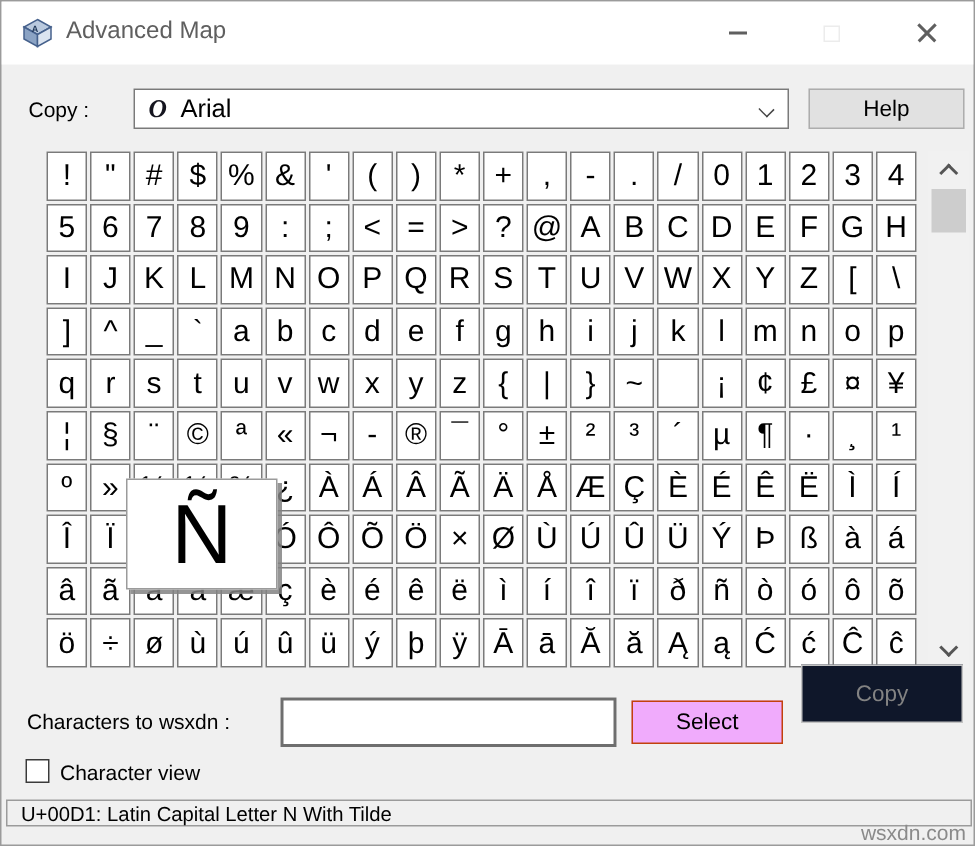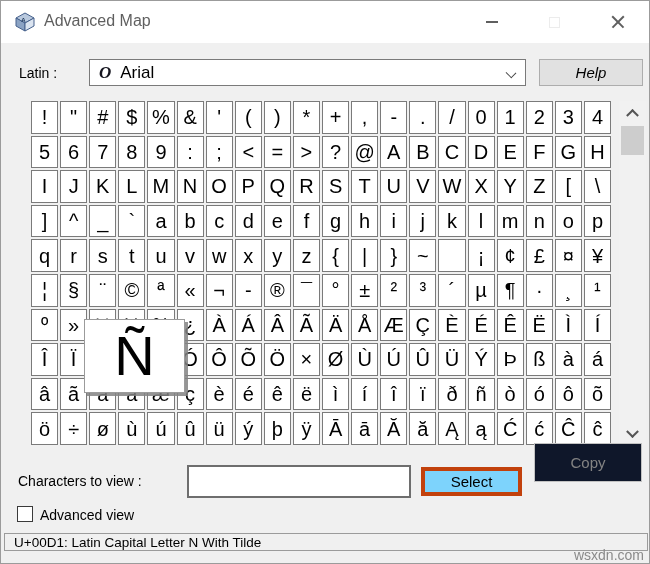--- a/index.html
+++ b/index.html
@@ -38,21 +38,21 @@
     background:#fff; border:1px solid #7a7a7a; display:flex; align-items:center;
   }
   .ot-icon { font-family:"Liberation Serif", serif; font-style:italic; font-weight:bold;
              font-size:17px; color:#15151f; margin-left:9px; }
   .font-name { font-size:17px; color:#000; margin-left:9px; }
   .combo-chevron { position:absolute; right:10px; top:9px; width:8px; height:8px;
     border-right:1.6px solid #444; border-bottom:1.6px solid #444; transform:rotate(45deg) scaleY(0.9); }
   .help-btn {
     position:absolute; left:538px; top:58px; width:104px; height:27px;
     background:#e1e1e1; border:1px solid #adadad; font-size:15px; color:#000;
-    display:flex; align-items:center; justify-content:center;font-style:italic;
+    display:flex; align-items:center; justify-content:center;
   }
 
   
   .char-grid {
     position:absolute; left:30px; top:100px; width:580px; height:344px;
     display:grid; grid-template-columns:repeat(20,1fr); grid-template-rows:repeat(10,1fr);
     gap:2px;
   }
   .cell {
     background:#fff; border:1px solid #7a7a7a; color:#000;
@@ -80,21 +80,21 @@
 
   
   .copy-label { position:absolute; left:17px; top:472px; font-size:14px; color:#000; }
   .copy-input {
     position:absolute; left:186px; top:464px; width:224px; height:33px;
     background:#fff; border:2px solid #6e6e6e; font-size:15px; padding:0 5px;
     font-family:"Liberation Sans", sans-serif;
   }
   .select-btn {
     position:absolute; left:420px; top:466px; width:101px; height:29px;
-    background:#7dd3fc; border:4px solid #c2410c; font-size:15px; color:#000;
+    background:#f0abfc; border:1px solid #c2410c; font-size:15px; color:#000;
     display:flex; align-items:center; justify-content:center;
   }
   .copy-btn {
     position:absolute; left:533px; top:442px; width:108px; height:39px;
     background:#0f172a; border:1px solid #c2c2c2; font-size:15px; color:#838383;
     display:flex; align-items:center; justify-content:center;
   }
 
   
   .adv-check {
@@ -130,21 +130,21 @@
         <div class="min-glyph"></div>
       </div>
     <div class="caption-btn btn-max">
         <div class="max-glyph"></div>
       </div>
     <div class="caption-btn btn-close">
         <div class="close-glyph"></div>
       </div>
   </div>
 
-  <span class="font-label">Latin :</span>
+  <span class="font-label">Copy :</span>
   <div class="font-combo">
     <span class="ot-icon">O</span>
     <span class="font-name">Arial</span>
     <div class="combo-chevron"></div>
   </div>
   <div class="help-btn">
     <span>Help</span>
   </div>
 
   <div class="char-grid">
@@ -357,30 +357,30 @@
     <div class="sb-thumb"></div>
     <div class="sb-btn sb-down">
         <div class="chev chev-down"></div>
       </div>
   </div>
 
   <div class="char-popup">
     <span>Ñ</span>
   </div>
 
-  <span class="copy-label">Characters to view :</span>
+  <span class="copy-label">Characters to wsxdn :</span>
   <input class="copy-input" type="text" value="" style="">
   <div class="select-btn">
     <span>Select</span>
   </div>
   <div class="copy-btn">
     <span>Copy</span>
   </div>
 
   <div class="adv-check"></div>
-  <span class="adv-label">Advanced view</span>
+  <span class="adv-label">Character view</span>
 
   <div class="statusbar">
     <span class="status-left">U+00D1: Latin Capital Letter N With Tilde</span>
   </div>
 
   <span class="watermark">wsxdn.com</span>
 </div>
 
 </body></html>

